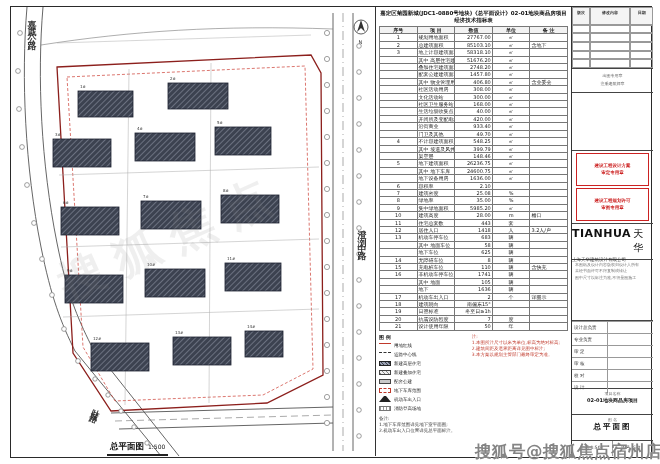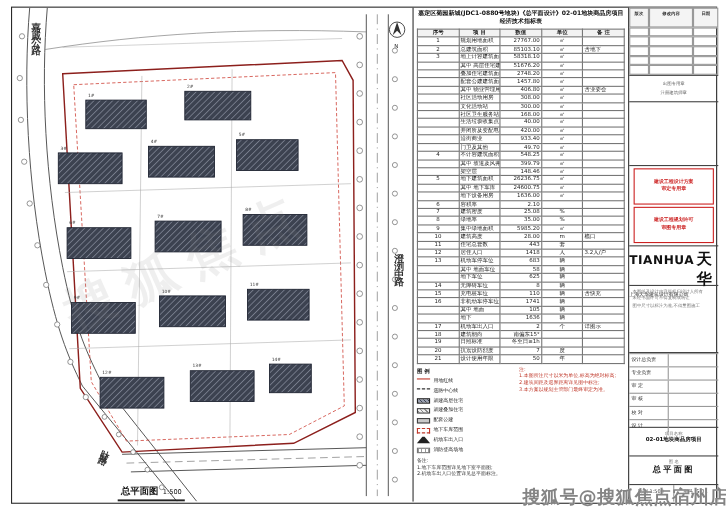--- a/index.html
+++ b/index.html
@@ -82,21 +82,21 @@
   .rg-cell { border:0.4px solid #999; font-size:4px; text-align:center; line-height:9px; color:#333; overflow:hidden; }
   .rg-h { font-weight:bold; background:#f4f4f4; }
   .certs { height:24px; padding-top:3px; }
   .certs div { font-size:4px; color:#666; text-align:center; line-height:8px; }
   .grow { flex:1; }
   .stamp { height:33px; margin:2px 4px; border:1.2px solid #cc2222; display:flex; flex-direction:column; justify-content:center; }
   .stamp div { font-size:4.5px; color:#cc2222; text-align:center; line-height:7px; font-weight:bold; }
   .logo { height:36px; text-align:left; padding-top:3px; }
   .logo-line { display:flex; justify-content:center; align-items:baseline; gap:2px; }
   .logo-en { font-size:11px; font-weight:bold; letter-spacing:0.5px; color:#111; }
-  .logo-cn { font-size:14px; font-weight:bold; color:#111; }
+  .logo-cn { font-size:10px; font-weight:normal; color:#111; }
   .company { font-size:4.5px; color:#333; margin-top:2px; }
   .tbnotes { padding:2px 3px; }
   .tbnotes div { font-size:4px; color:#777; line-height:6.5px; }
   .siggrid { height:68px; display:flex; flex-direction:column; }
   .sigrow { flex:1; display:flex; border-top:0.4px solid #999; }
   .sigrow .sl { width:45%; font-size:4.5px; color:#333; padding-left:2px; line-height:11px; border-right:0.4px solid #999; overflow:hidden; }
   .sigrow .sv { flex:1; }
   .projcell { height:26px; text-align:center; padding-top:2px; }
   .cell-label { font-size:4px; color:#777; }
   .projcell .pv { font-size:5px; font-weight:bold; color:#111; line-height:8px; }

